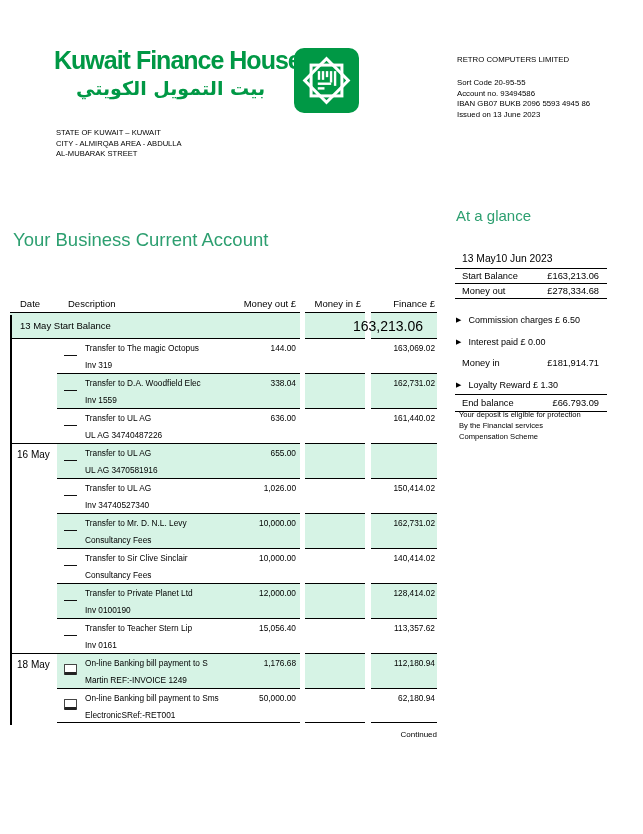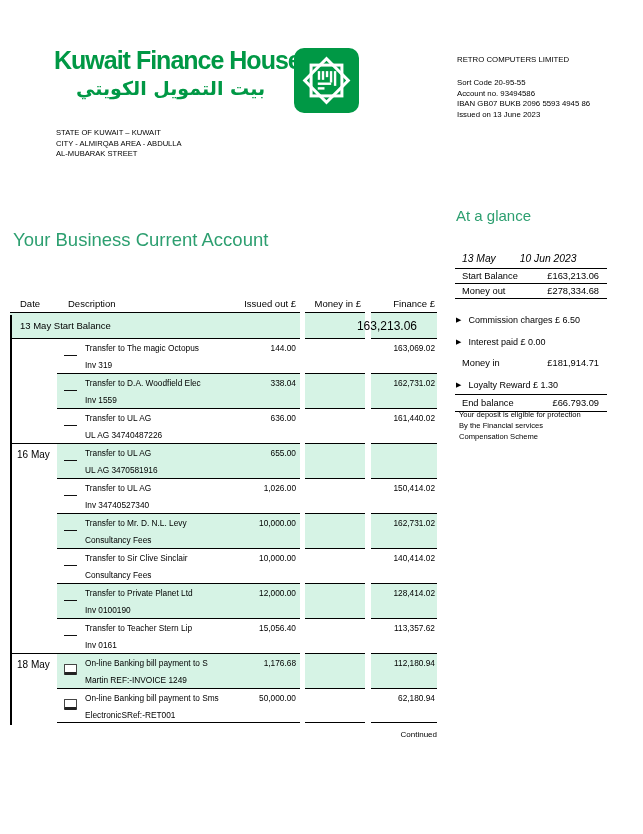--- a/index.html
+++ b/index.html
@@ -23,21 +23,21 @@
   .address{left:56px;top:128px;font-size:7.6px;line-height:10.6px;}
   .acct-info{left:457px;top:55px;font-size:7.8px;line-height:10.8px;}
   .acct-holder{margin-bottom:12px;}
 
   
   .page-title{left:13px;top:229px;font-size:18.5px;color:var(--accent);font-weight:500;white-space:nowrap;}
   .glance-title{left:456px;top:207px;font-size:15px;color:var(--accent);font-weight:500;}
 
   
   .glance{left:455px;top:250px;width:152px;font-size:9.3px;}
-  .g-dates{display:flex;gap:24px;padding:3px 0 4px 7px;border-bottom:1.6px solid #000;font-size:10.3px;font-style:italic;}
+  .g-dates{display:flex;padding:3px 0 4px 7px;border-bottom:1.6px solid #000;font-size:10.3px;}
   .g-row{display:flex;justify-content:space-between;padding:2px 8px 2px 7px;}
   .g-row.b1{border-bottom:1px solid #000;}
   .g-row.b2{border-bottom:1.6px solid #000;}
   .g-bullet{display:flex;gap:7px;align-items:flex-start;padding-left:1px;font-size:9px;}
   .g-bullet .tri{font-size:7px;line-height:10px;}
   .m-c{margin-top:16px;} .m-i{margin-top:12px;} .m-m{margin-top:9px;} .m-l{margin-top:10px;}
   .g-end{margin-top:4px;border-top:1.6px solid #000;border-bottom:1.6px solid #000;padding:3px 8px 3px 7px;}
   .deposit-note{left:459px;top:410px;font-size:7.6px;line-height:10.8px;}
 
   
@@ -46,21 +46,21 @@
   .t-head>div{font-size:9.5px;padding-bottom:3px;}
   .h-date{padding-left:10px;border-bottom:1.6px solid #000;}
   .h-main{display:flex;justify-content:space-between;padding-left:11px;padding-right:4px;border-bottom:1.6px solid #000;gap:48px;}
   .h-in{text-align:right;padding-right:4px;border-bottom:1.6px solid #000;}
   .h-bal{text-align:right;padding-right:2px;border-bottom:1.6px solid #000;}
   .vline{left:0;top:17px;width:1.5px;height:410px;background:#000;}
 
   .start-row{height:25px;}
   .s-label{grid-column:1/3;background:var(--rowgreen);font-size:9.5px;display:flex;align-items:center;padding-left:10px;}
   .s-in{background:var(--rowgreen);}
-  .s-bal{background:var(--rowgreen);font-size:12px;display:flex;align-items:center;justify-content:flex-end;padding-right:20px;text-align:center;}
+  .s-bal{background:var(--rowgreen);font-size:14px;display:flex;align-items:center;justify-content:flex-end;padding-right:14px;text-align:center;}
 
   .t-row{height:35px;}
   .t-row .c-date{font-size:10px;padding:5px 0 0 7px;}
   .t-row .c-main{position:relative;border-top:1px solid #000;}
   .t-row .c-in{border-top:1px solid #000;}
   .t-row .c-bal{border-top:1px solid #000;text-align:right;padding:4px 2px 0 0;font-size:8.3px;}
   .t-row.group .c-date{border-top:1px solid #000;}
   .t-row.shade .c-main,.t-row.shade .c-in,.t-row.shade .c-bal{background:var(--rowgreen);}
   .t-row:last-child .c-main,.t-row:last-child .c-in,.t-row:last-child .c-bal{border-bottom:1px solid #000;}
   .d1{position:absolute;left:28px;top:4px;font-size:8.3px;white-space:nowrap;}
@@ -150,21 +150,21 @@
     <div>Your deposit is eligible for protection</div>
     <div>By the Financial services</div>
     <div>Compensation Scheme</div>
   </div>
 
   <div class="abs bank-table">
     <div class="t-grid t-head">
       <div class="h-date">Date</div>
       <div class="h-main">
         <span>Description</span>
-        <span>Issued out £</span>
+        <span>Money out £</span>
       </div>
       <div></div>
       <div class="h-in">Money in £</div>
       <div></div>
       <div class="h-bal">Finance £</div>
     </div>
 
     <div class="t-grid start-row">
       <div class="s-label">13 May Start Balance</div>
       <div></div>

